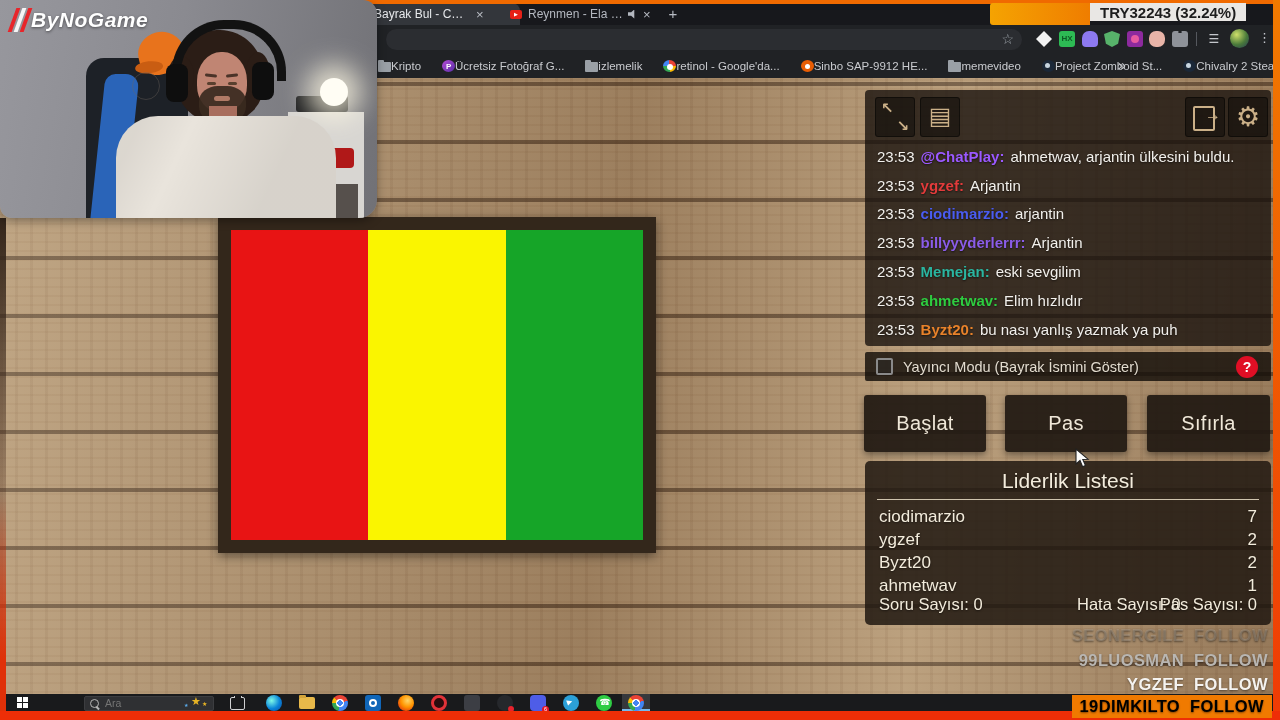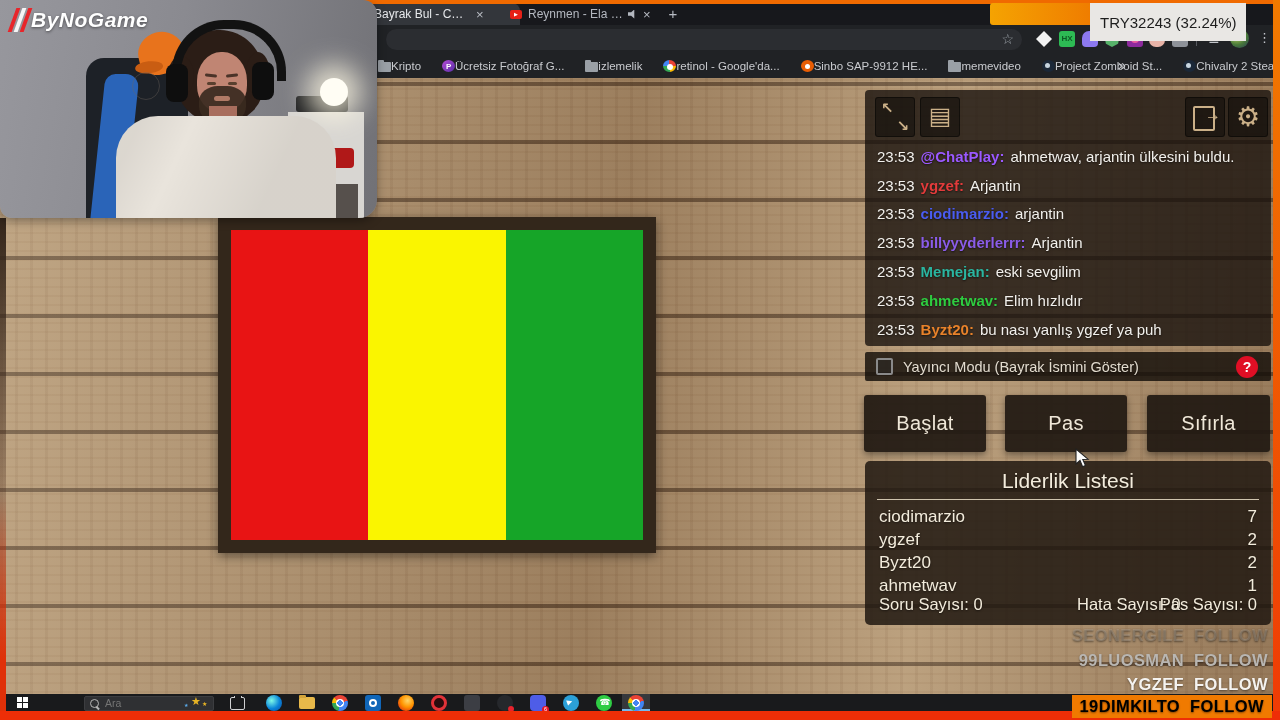--- a/index.html
+++ b/index.html
@@ -68,21 +68,21 @@
   .bm-ic.google::after{content:"";position:absolute;left:3.5px;top:3.5px;width:6px;height:6px;border-radius:50%;background:#fff;}
   .bm-ic.sinbo{border-radius:50%;background:#e85d04;}
   .bm-ic.sinbo::after{content:"";position:absolute;left:4px;top:4px;width:5px;height:5px;border-radius:50%;background:#fff;}
   .bm-ic.steam{border-radius:50%;background:#1b2838;}
   .bm-ic.steam::after{content:"";position:absolute;left:3px;top:3px;width:5px;height:5px;border-radius:50%;background:#c7d5e0;}
   #bm-chevron{position:absolute;left:1118px;top:3px;color:#c9cbcf;font-size:14px;}
 
   
   #goal{left:990px;top:3px;height:22px;z-index:45;display:flex;}
   #goal .bar{width:100px;height:22px;border-radius:3px 0 0 3px;background:linear-gradient(90deg,#f5a302,#ef7d00);}
-  #goal .txt{height:38px;padding:0 10px;background:#e9e7e4;color:#1d1d1d;font-size:15px;font-weight:400;
+  #goal .txt{height:18px;padding:0 10px;background:#e9e7e4;color:#1d1d1d;font-size:15px;font-weight:700;
     display:flex;align-items:center;white-space:nowrap;}
 
   
   #cam{left:0;top:0;width:377px;height:218px;z-index:50;border-radius:0 14px 18px 12px;overflow:hidden;
     background:linear-gradient(100deg,#97979d 0%,#8a8a90 45%,#717176 100%);box-shadow:0 3px 10px rgba(0,0,0,.35);}
   .chair-back{position:absolute;left:86px;top:58px;width:102px;height:160px;background:#1d2127;border-radius:18px 30px 0 0;}
   .chair-blue{position:absolute;left:98px;top:74px;width:34px;height:144px;background:#2a64b8;transform:skewX(-6deg);border-radius:10px 14px 0 0;}
   .cap{position:absolute;left:138px;top:32px;width:46px;height:42px;background:#e8731c;border-radius:50% 50% 40% 40%;transform:rotate(-14deg);}
   .cap::after{content:"";position:absolute;left:-6px;top:26px;width:28px;height:12px;background:#c95d12;border-radius:50%;transform:rotate(8deg);}
   .hair{position:absolute;left:176px;top:30px;width:88px;height:92px;background:#2b1d16;border-radius:46% 50% 42% 44%;}
@@ -391,21 +391,21 @@
 
         <div class="msg">
           <span class="t">23:53</span>
           <span class="u" style="color: rgb(46, 204, 64);"><span>ahmetwav</span>:</span>
           <span class="m">Elim hızlıdır</span>
         </div>
 
         <div class="msg">
           <span class="t">23:53</span>
           <span class="u" style="color: rgb(232, 130, 42);"><span>Byzt20</span>:</span>
-          <span class="m">bu nası yanlış ygzef ya puh</span>
+          <span class="m">bu nası yanlış yazmak ya puh</span>
         </div>
       </div>
   </div>
 
   <div id="bcast" class="abs">
     <span class="cb"></span>
     <span class="lbl">Yayıncı Modu (Bayrak İsmini Göster)</span>
     <span id="help">?</span>
   </div>
 

